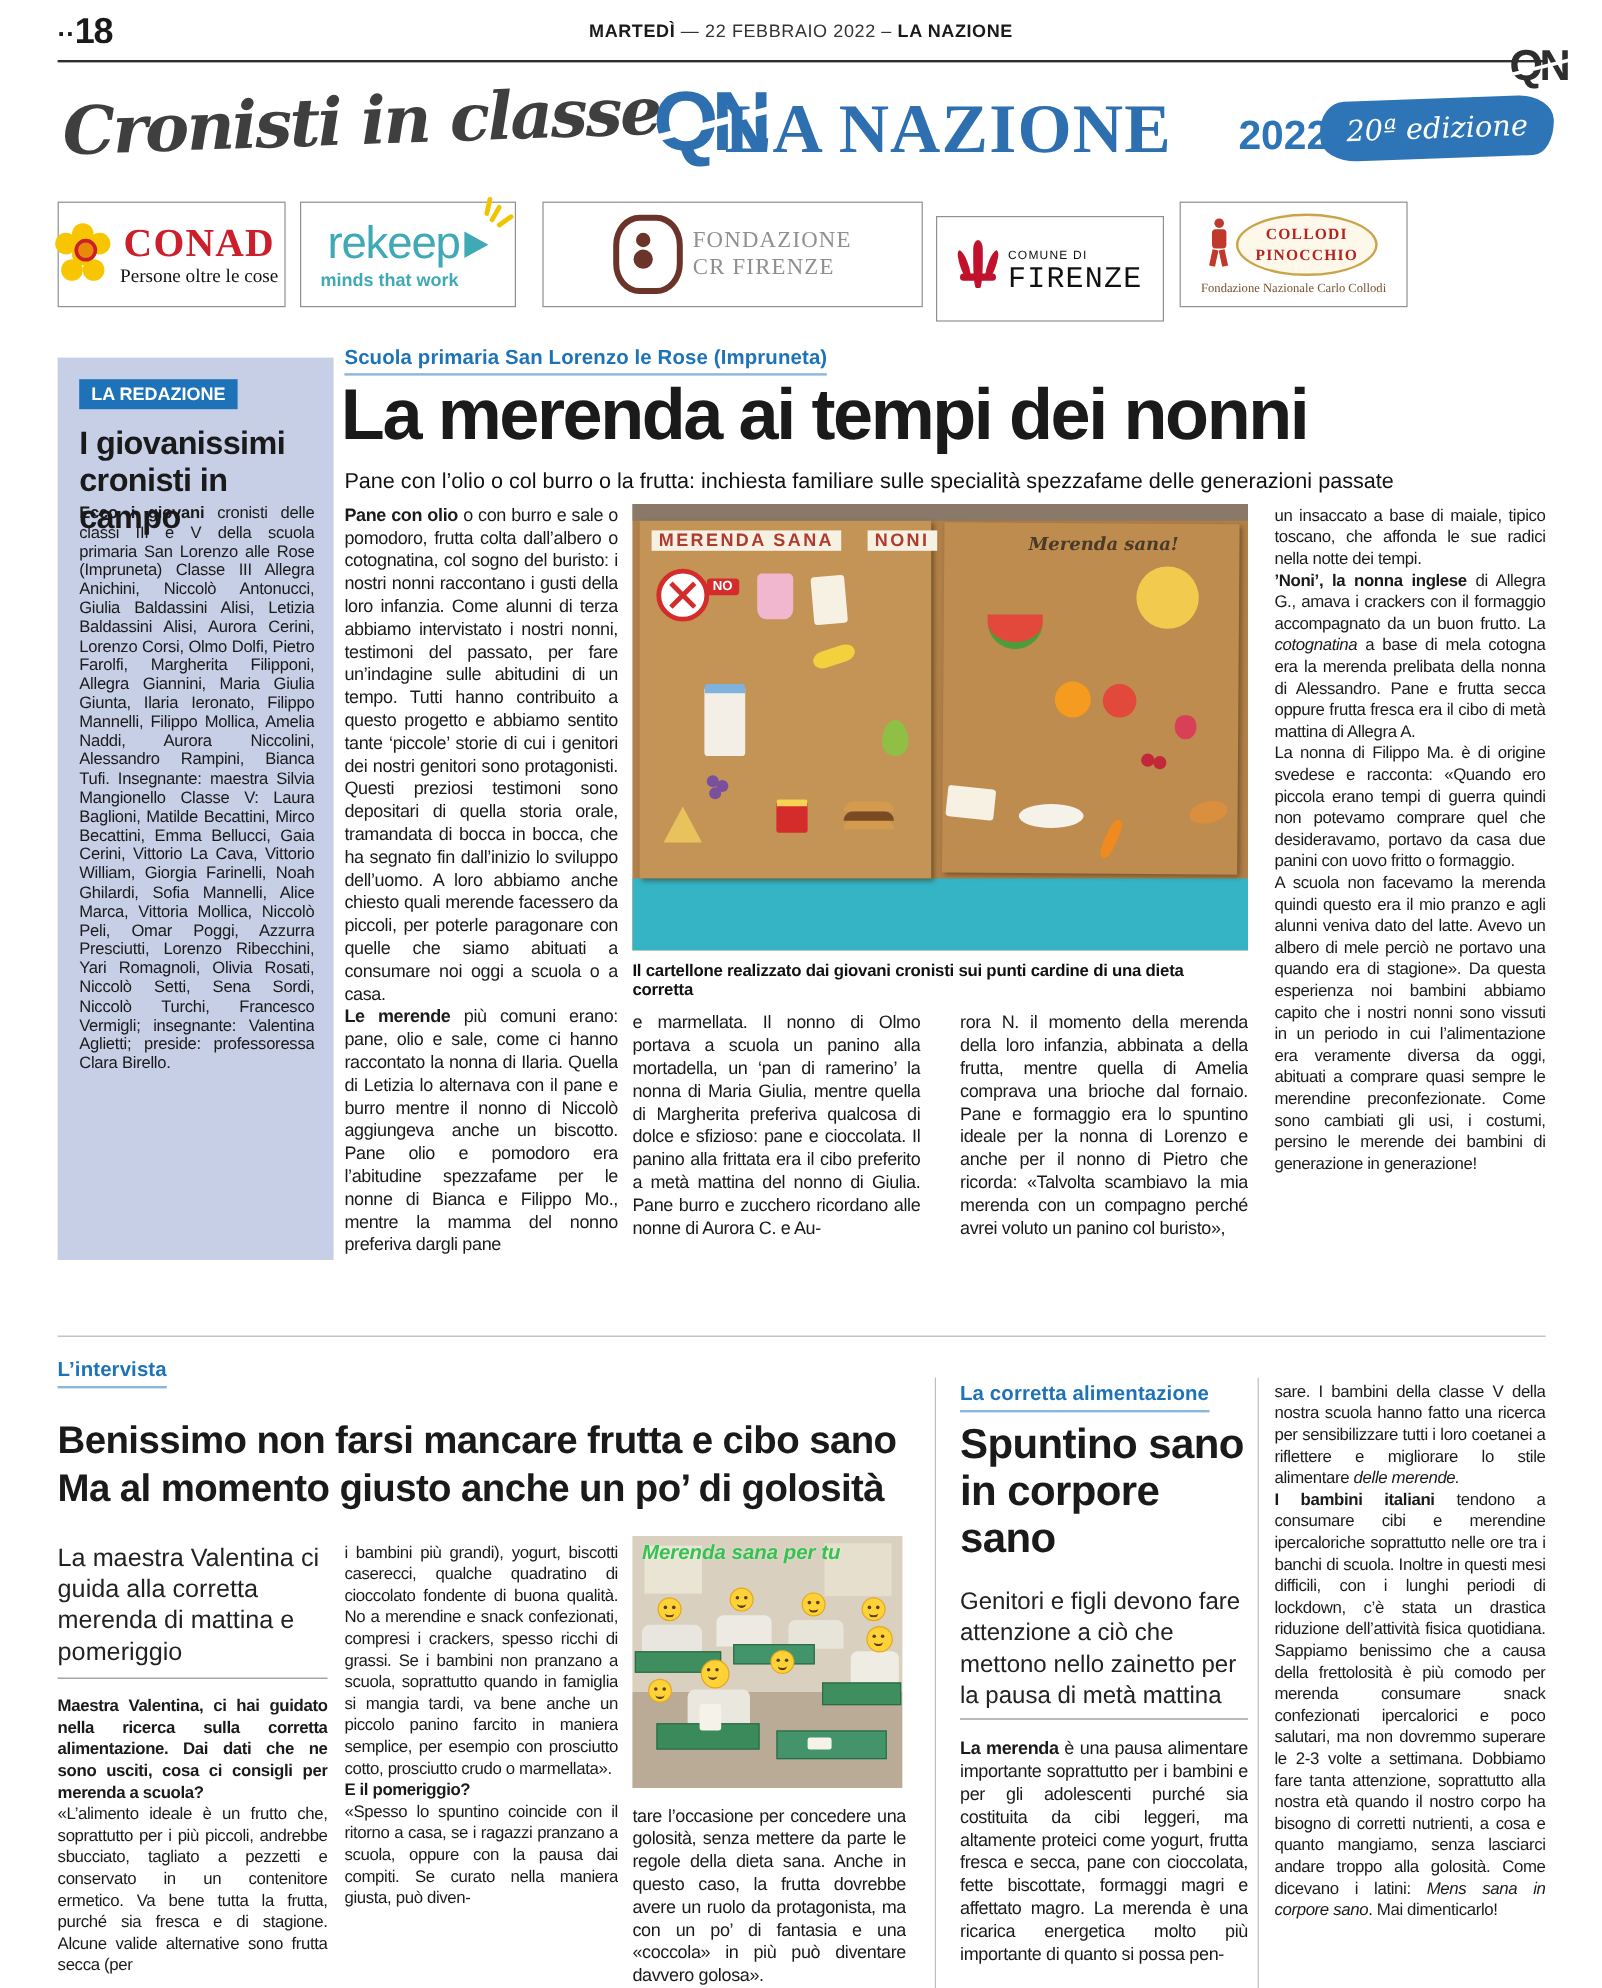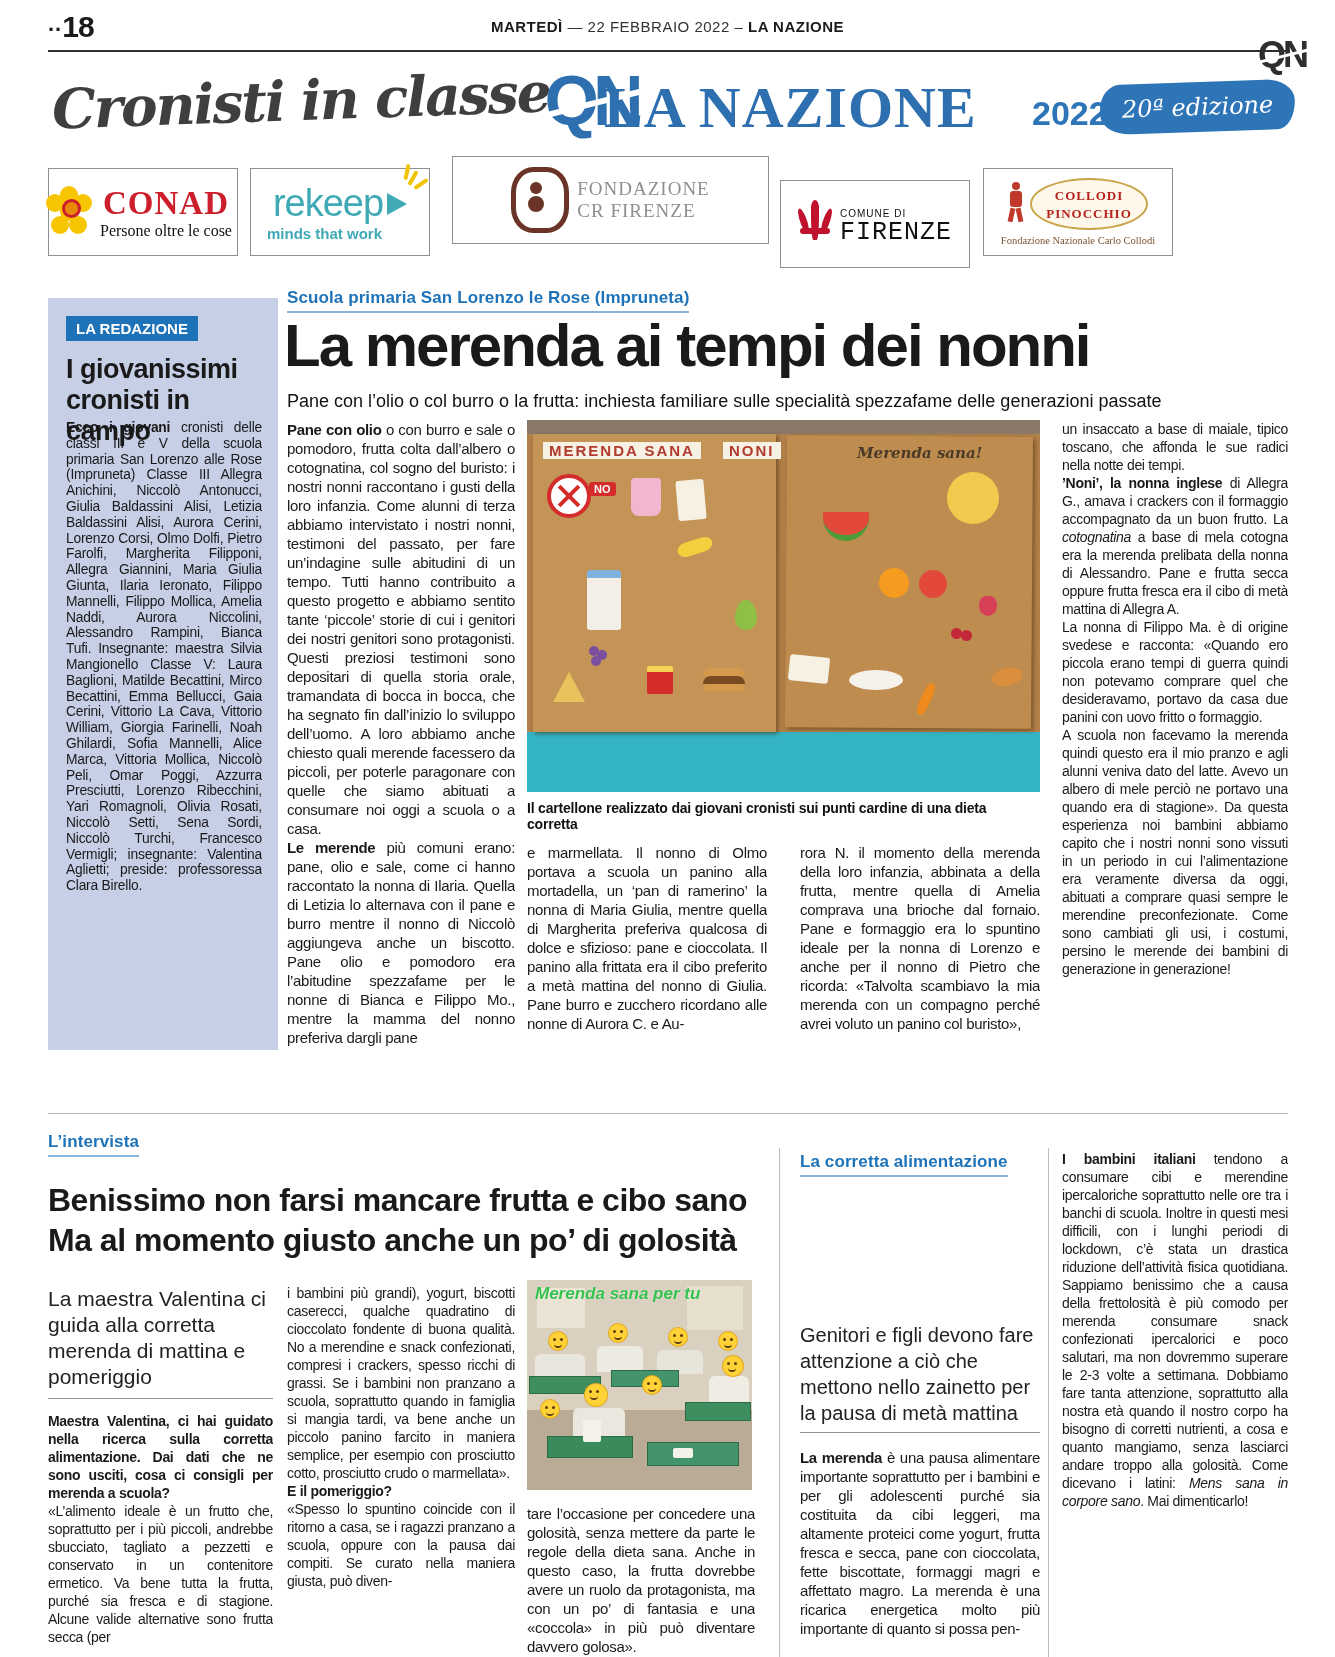--- a/index.html
+++ b/index.html
@@ -132,21 +132,21 @@
   <div class="abs spbox" style="left:250px;top:168px;width:178px;height:86px;flex-direction:column;gap:0;">
     <span style="display:flex;align-items:center;gap:4px;position:relative;">
       <span class="rek-name">rekeep</span>
       <span class="rek-swoosh"></span>
       <i class="rek-ray" style="right:-8px;top:-12px;transform:rotate(30deg);"></i>
       <i class="rek-ray" style="right:-16px;top:-6px;transform:rotate(55deg);"></i>
       <i class="rek-ray" style="right:-2px;top:-18px;transform:rotate(12deg);"></i>
     </span>
     <span class="rek-tag" style="align-self:flex-start;margin-left:16px;">minds that work</span>
   </div>
-  <div class="abs spbox" style="left:452px;top:156px;width:315px;height:86px;">
+  <div class="abs spbox" style="left:452px;top:168px;width:315px;height:86px;">
     <span class="fond-emb"></span>
     <span class="fond-text">
       <span>FONDAZIONE</span><br>
       <span>CR FIRENZE</span>
     </span>
   </div>
   <div class="abs spbox" style="left:780px;top:180px;width:188px;height:86px;">
     <span class="giglio">
         <i class="g-c"></i>
         <i class="g-l"></i>
@@ -290,22 +290,24 @@
   <div class="abs bodycol" style="left:527px;top:1504px;width:228px;height:153px;">
       <p><span>tare l’occasione per concedere una golosità, senza mettere da parte le regole della dieta sana. Anche in questo caso, la frutta dovrebbe avere un ruolo da protagonista, ma con un po’ di fantasia e una «coccola» in più può diventare davvero golosa».</span></p>
     </div>
 
   
   <div class="abs vline" style="left:779px;top:1148px;height:509px;"></div>
   <div class="abs vline" style="left:1048px;top:1148px;height:509px;"></div>
 
   
   <div class="abs kicker" style="left:800px;top:1152px;">La corretta alimentazione</div>
+  <div class="abs h-md" style="left:800px;top:1184px;width:240px;">Spuntino sano in corpore sano</div>
   <div class="abs standfirst2" style="left:800px;top:1322px;width:240px;">Genitori e figli devono fare attenzione a ciò che mettono nello zainetto per la pausa di metà mattina</div>
   <div class="abs hline" style="left:800px;top:1432px;width:240px;background:#8f8f8f;"></div>
   <div class="abs bodycol" style="left:800px;top:1448px;width:240px;height:209px;">
       <p><span class="b">La merenda</span><span> è una pausa alimentare importante soprattutto per i bambini e per gli adolescenti purché sia costituita da cibi leggeri, ma altamente proteici come yogurt, frutta fresca e secca, pane con cioccolata, fette biscottate, formaggi magri e affettato magro. La merenda è una ricarica energetica molto più importante di quanto si possa pen-</span></p>
     </div>
   <div class="abs bodycol small" style="left:1062px;top:1150px;width:226px;height:507px;">
+      <p><span>sare. I bambini della classe V della nostra scuola hanno fatto una ricerca per sensibilizzare tutti i loro coetanei a riflettere e migliorare lo stile alimentare </span><span class="i">delle merende.</span></p>
       <p><span class="b">I bambini italiani</span><span> tendono a consumare cibi e merendine ipercaloriche soprattutto nelle ore tra i banchi di scuola. Inoltre in questi mesi difficili, con i lunghi periodi di lockdown, c’è stata un drastica riduzione dell’attività fisica quotidiana. Sappiamo benissimo che a causa della frettolosità è più comodo per merenda consumare snack confezionati ipercalorici e poco salutari, ma non dovremmo superare le 2-3 volte a settimana. Dobbiamo fare tanta attenzione, soprattutto alla nostra età quando il nostro corpo ha bisogno di corretti nutrienti, a cosa e quanto mangiamo, senza lasciarci andare troppo alla golosità. Come dicevano i latini: </span><span class="i">Mens sana in corpore sano</span><span>. Mai dimenticarlo!</span></p>
     </div>
 
 </div>
 
 </body></html>

